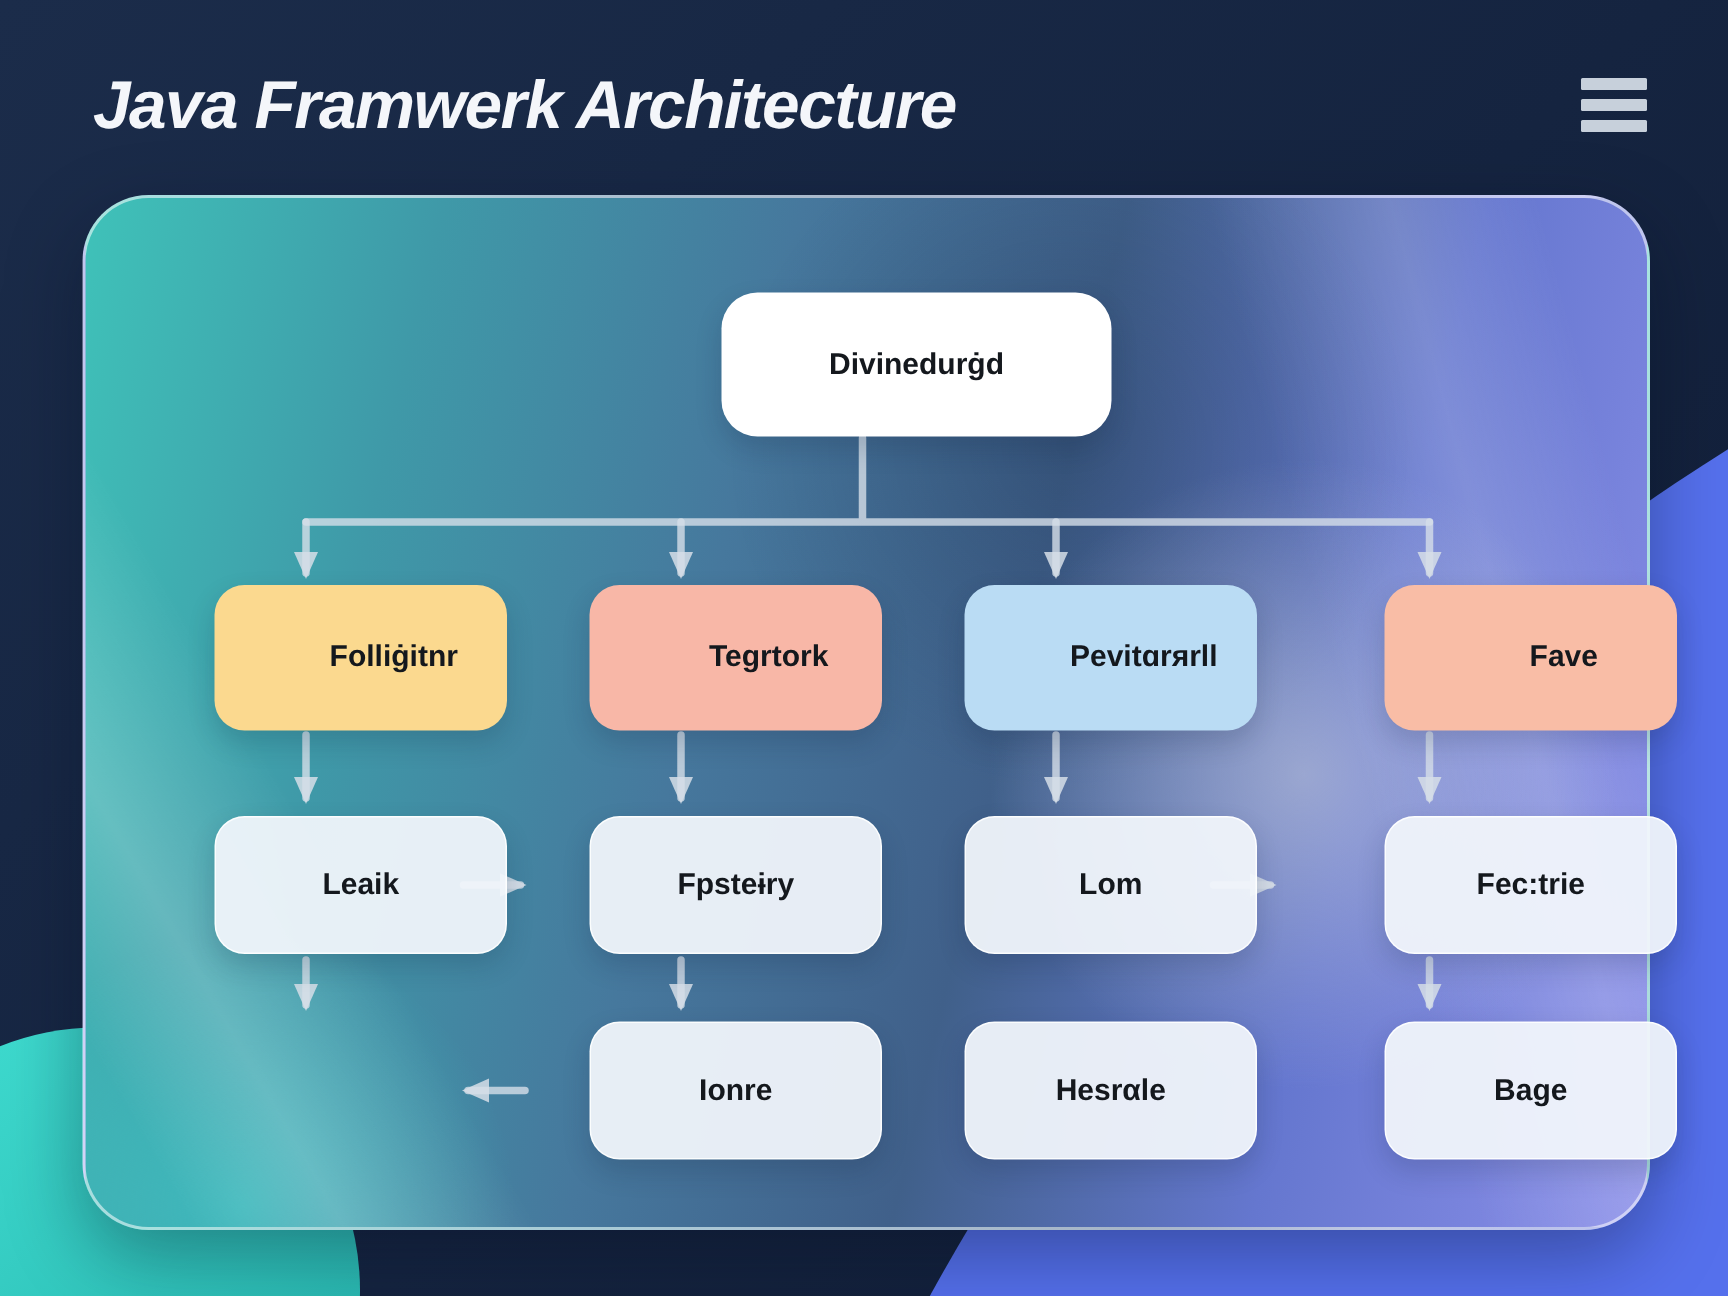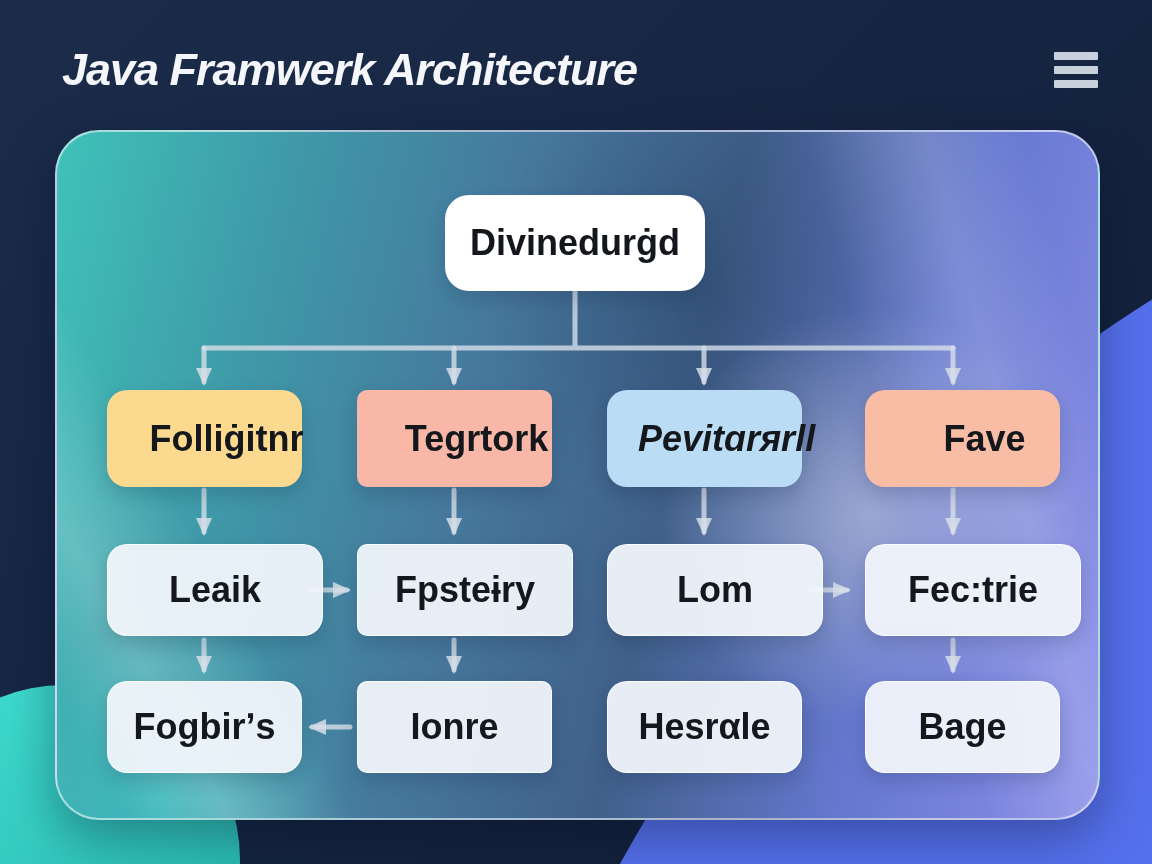--- a/index.html
+++ b/index.html
@@ -48,39 +48,40 @@
       linear-gradient(103deg, #3fc2b9 0%, #3f99a8 20%, #46789d 40%, #40608a 58%, #6577cf 78%, #8b8fe9 100%);
     box-shadow: 0 18px 50px rgba(5,15,35,0.35);
   }
 
   
   .edges { position: absolute; left: 0; top: 0; width: 1045px; height: 690px; }
 
   
   .node {
     position: absolute; display: flex; align-items: center; justify-content: center;
-    font-weight: bold; font-size: 36px; color: #14181d; text-align: center;
+    font-weight: bold; font-size: 20px; color: #14181d; text-align: center;
     border-radius: 20px;
     box-shadow: 0 8px 18px rgba(15,35,60,0.18);
+    margin-left: 36px;
   }
   .node-root {
     left: 388px; top: 63px; width: 260px; height: 96px;
     background: #ffffff; border-radius: 24px;
   }
   .node-top    { top: 258px; height: 97px; width: 195px; padding-left: 44px; }
-  .node-mid    { top: 412px; height: 92px; width: 216px;
+  .node-mid    { top: 412px; height: 92px; width: 195px;
                  background: rgba(241,245,251,0.94);
                  border: 1.5px solid rgba(255,255,255,0.85); }
   .node-bottom { top: 549px; height: 92px; width: 195px;
                  background: rgba(241,245,251,0.94);
                  border: 1.5px solid rgba(255,255,255,0.85); }
   .col-1 { left: 50px; }
-  .col-2 { left: 300px; border-radius: 10px; }
+  .col-2 { left: 300px; }
   .col-3 { left: 550px; }
-  .col-4 { left: 808px; text-align: center; }
+  .col-4 { left: 830px; text-align: center; }
 </style>
 </head>
 <body>
 
 <div class="shape shape-purple"></div>
 <div class="shape shape-teal"></div>
 
 <h1 class="title">Java Framwerk Architecture</h1>
 <div class="menu-btn">
   <div class="bar"></div>
@@ -112,27 +113,26 @@
       <line x1="397" y1="508" x2="397" y2="538" marker-end="url(#ah)"></line>
       <line x1="896" y1="508" x2="896" y2="538" marker-end="url(#ah)"></line>
       <line x1="293" y1="595" x2="255" y2="595" marker-end="url(#ah)"></line>
     </g>
   </svg>
 
   <div class="node node-root" style="background: rgb(255, 255, 255);">Divinedurġd</div>
 
   <div class="node node-top col-1" style="background: rgb(251, 217, 143);">Folliġitnr</div>
   <div class="node node-mid col-1">Leaik</div>
-  <div class="node node-bottom col-1">Fogbirʼs</div>
 
   <div class="node node-top col-2" style="background: rgb(248, 183, 167);">Tegrtork</div>
   <div class="node node-bottom col-2">Ionre</div>
   <div class="node node-mid col-2">Fpsteɨry</div>
 
-  <div class="node node-top col-3" style="background: rgb(186, 220, 244); font-style: italic;">Pevitɑrᴙrll</div>
+  <div class="node node-top col-3" style="background: rgb(186, 220, 244);">Pevitɑrᴙrll</div>
   <div class="node node-mid col-3">Lom</div>
   <div class="node node-bottom col-3">Hesrαle</div>
 
   <div class="node node-top col-4" style="background: rgb(249, 189, 166);">Fave</div>
   <div class="node node-mid col-4">Fec:trie</div>
   <div class="node node-bottom col-4">Bage</div>
 
 </div>
 
 </body></html>

